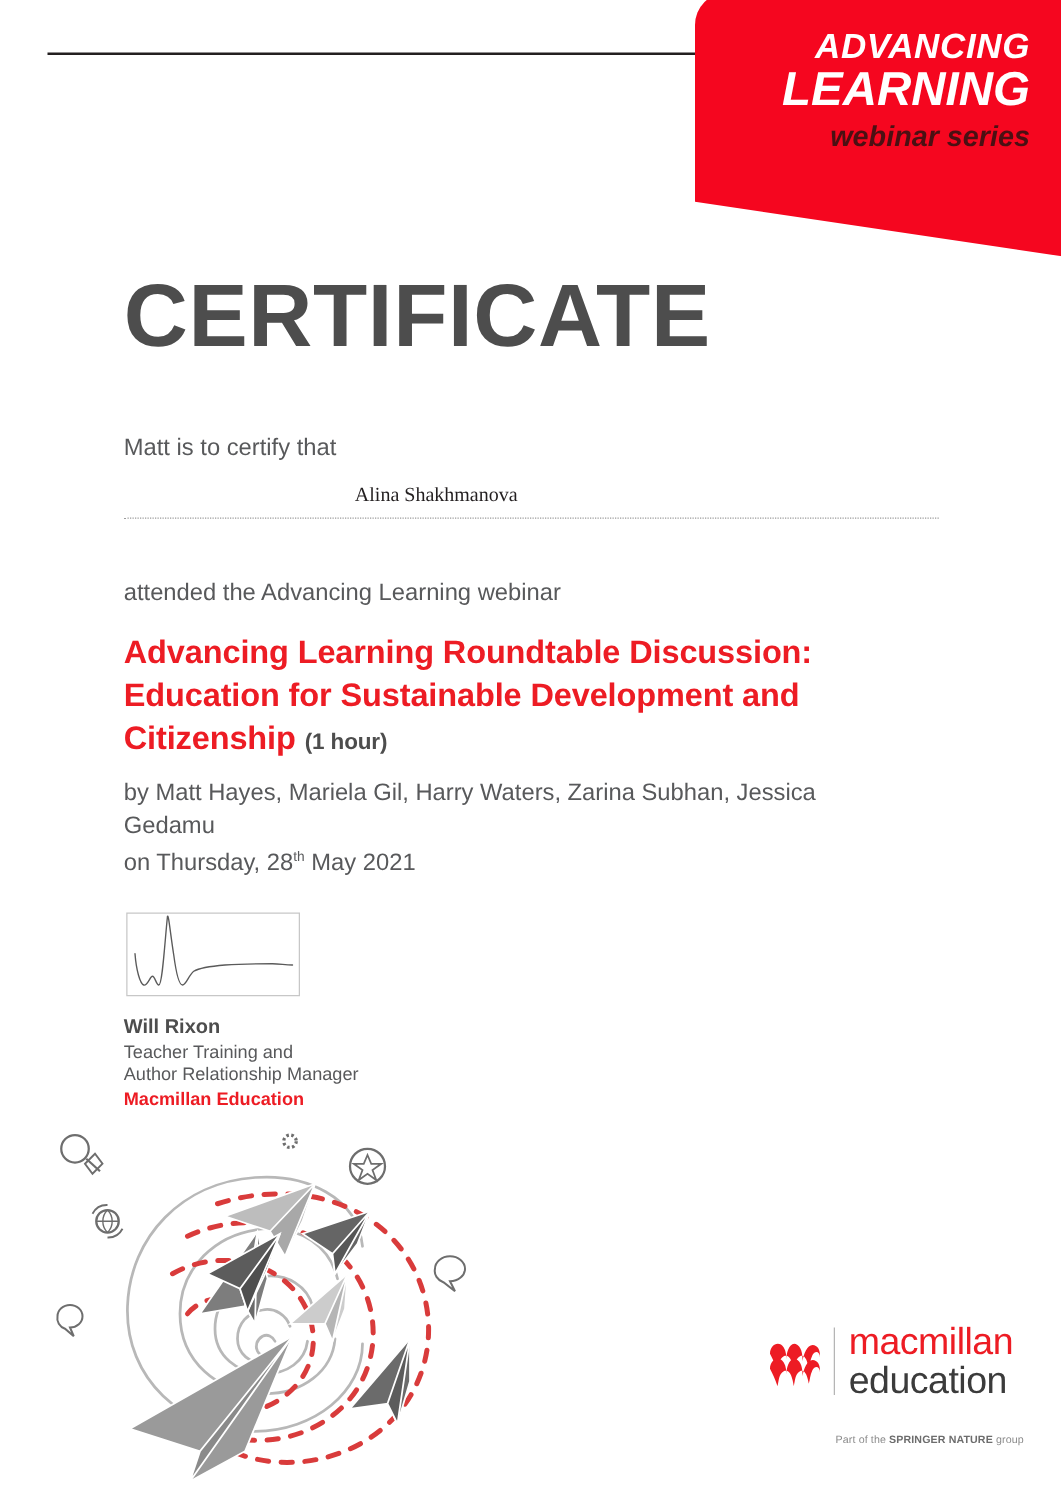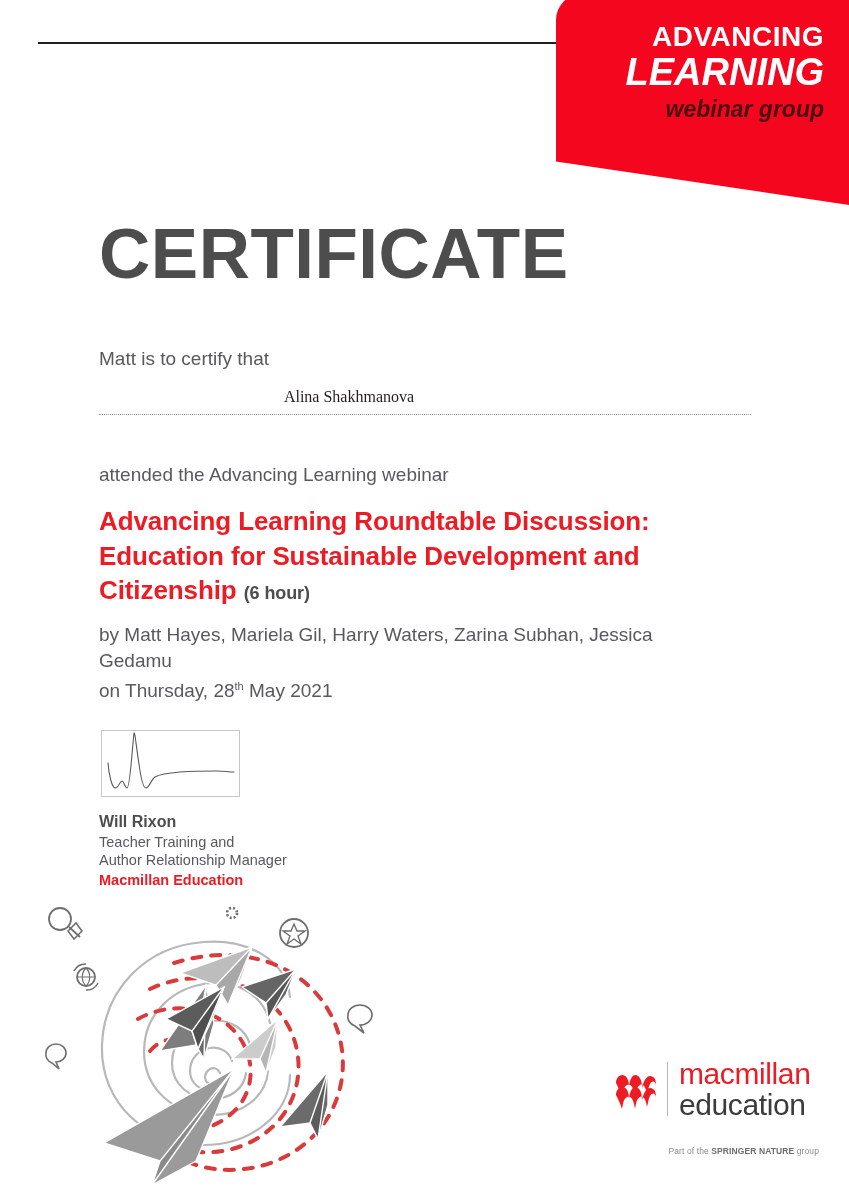--- a/index.html
+++ b/index.html
@@ -43,20 +43,21 @@
     left: 566px;
     top: 22px;
     width: 280px;
     text-align: right;
     padding-right: 22px;
     box-sizing: border-box;
   }
   .brand-line1 {
     font-size: 28px;
     font-weight: bold;
+    font-style: italic;
     color: #ffffff;
     letter-spacing: 0.5px;
     line-height: 1.05;
     text-transform: uppercase;
     display: block;
   }
   .brand-line2 {
     font-size: 38px;
     font-weight: bold;
     font-style: italic;
@@ -256,32 +257,32 @@
 </style>
 </head>
 <body>
 
 <div id="header-rule"></div>
 
 <div id="brand-banner"></div>
 <div id="brand-banner-text">
   <span class="brand-line1">Advancing</span>
   <span class="brand-line2">Learning</span>
-  <span class="brand-line3">webinar group</span>
+  <span class="brand-line3">webinar series</span>
 </div>
 
 <div id="certificate-title">CERTIFICATE</div>
 
 <div id="certify-label">Matt is to certify that</div>
 <div id="recipient-name">Alina Shakhmanova</div>
 <div id="recipient-rule"></div>
 
 <div id="attended-label">attended the Advancing Learning webinar</div>
 
-<div id="webinar-title"><span>Advancing Learning Roundtable Discussion: Education for Sustainable Development and Citizenship</span> <span id="webinar-duration">(6 hour)</span></div>
+<div id="webinar-title"><span>Advancing Learning Roundtable Discussion: Education for Sustainable Development and Citizenship</span> <span id="webinar-duration">(1 hour)</span></div>
 
 <div id="presenters">by Matt Hayes, Mariela Gil, Harry Waters, Zarina Subhan, Jessica Gedamu</div>
 
 <div id="webinar-date"><span>on Thursday, 28</span><sup>th</sup><span> May 2021</span></div>
 
 <div id="signature-box">
   <svg width="137" height="65" viewBox="0 0 137 65">
     <path d="M6 32 C7 45, 10 56, 13 57 C16 58, 18 50, 20 50 C22 50, 23 57, 25 57 C28 57, 30 20, 32 2 C33 1, 34 14, 37 33 C39 48, 41 57, 44 57 C47 57, 49 49, 53 46 C58 43, 66 42, 78 41 C92 40, 104 40, 116 40 C122 40, 126 41, 132 41" fill="none" stroke="#5a5a5a" stroke-width="1.1" stroke-linecap="round"></path>
   </svg>
 </div>

